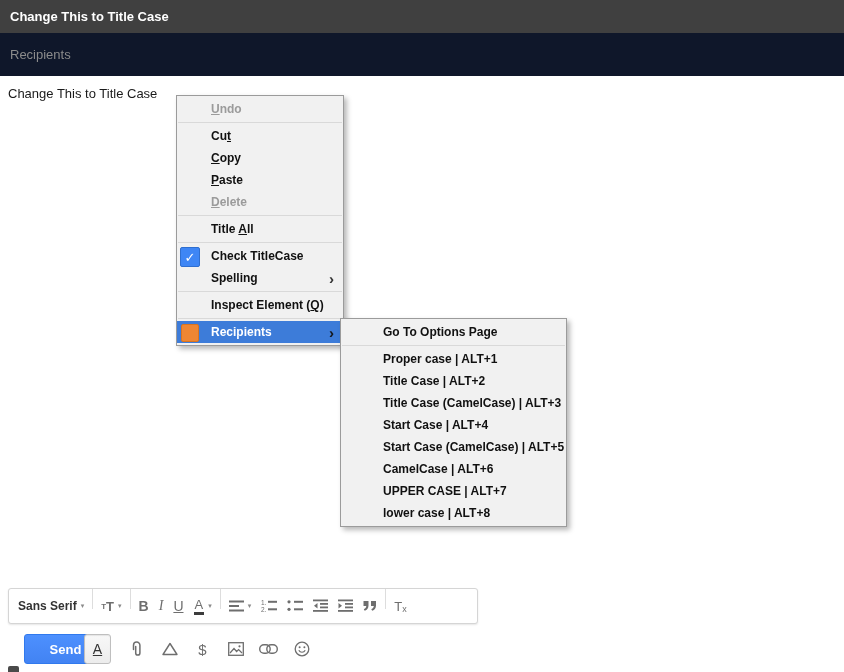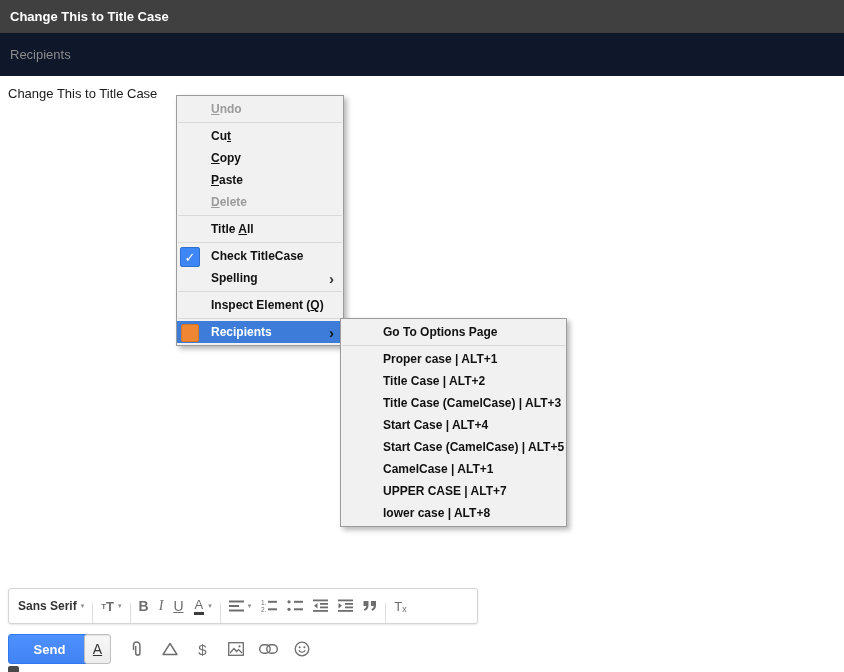--- a/index.html
+++ b/index.html
@@ -50,38 +50,38 @@
   .ext-icon{
     position:absolute;left:4px;top:3px;width:16px;height:16px;
     background:var(--titlecase-icon-orange,#ee8633);border:1px solid #d9741f;border-radius:2px;
   }
   .smi{height:22px;display:flex;align-items:center;padding-left:42px;white-space:nowrap}
 
   
   .fmt-toolbar{
     position:absolute;left:8px;top:588px;width:460px;height:34px;background:#fff;
     border:1px solid #d5d5d5;border-radius:3px;box-shadow:0 1px 2px rgba(0,0,0,.1);
-    display:flex;align-items:flex-end;color:#6e6e6e;padding:0 4px;overflow:hidden;
+    display:flex;align-items:flex-start;color:#6e6e6e;padding:0 4px;overflow:hidden;
   }
   .tb-btn{display:flex;align-items:center;height:100%;margin:0 5px;color:#6e6e6e;font-size:13px}
   .font-name{font-weight:700;font-size:12px;color:#333}
   .dd{font-size:7px;color:#8a8a8a;margin-left:4px}
   .vsep{width:1px;height:20px;background:#ddd;margin:0 3px;flex:none}
   .bold-g{font-weight:700;font-size:14px}
   .italic-g{font-style:italic;font-family:"Liberation Serif","DejaVu Serif",serif;font-size:14px}
   .under-g{text-decoration:underline;font-size:14px}
   .colorA{font-size:13px;line-height:1;padding:0 1px 1px 1px;border-bottom:3px solid #3c3c3c}
   .tsmall{font-size:8px;font-weight:700}
   .tbig{font-size:13px;font-weight:700}
   .rft{font-size:13px}
   .rfx{font-size:9px;position:relative;top:3px}
 
   
   .send-btn{
-    position:absolute;left:8px;top:634px;width:83px;height:30px;
+    position:absolute;left:24px;top:634px;width:83px;height:30px;
     background:linear-gradient(var(--send-blue-top,#4d90fe),var(--send-blue-bottom,#4283f3));
     border:1px solid #3079ed;border-radius:3px;color:#fff;font-size:13px;font-weight:700;
     display:flex;align-items:center;justify-content:center;
   }
   .fmt-toggle{
     position:absolute;left:84px;top:634px;width:27px;height:30px;
     background:linear-gradient(#f8f8f8,#ececec);border:1px solid #bfbfbf;border-radius:3px;
     display:flex;align-items:center;justify-content:center;box-shadow:inset 0 1px 1px rgba(0,0,0,.08);
   }
   .fmt-a{font-size:14px;color:#333;text-decoration:underline}
@@ -151,21 +151,21 @@
 </div>
 
 <div id="titlecase-submenu" class="menu">
   <div class="smi">Go To Options Page</div>
   <div class="sep"></div>
   <div class="smi">Proper case | ALT+1</div>
   <div class="smi">Title Case | ALT+2</div>
   <div class="smi">Title Case (CamelCase) | ALT+3</div>
   <div class="smi">Start Case | ALT+4</div>
   <div class="smi">Start Case (CamelCase) | ALT+5</div>
-  <div class="smi">CamelCase | ALT+1</div>
+  <div class="smi">CamelCase | ALT+6</div>
   <div class="smi">UPPER CASE | ALT+7</div>
   <div class="smi">lower case | ALT+8</div>
 </div>
 
 <div class="fmt-toolbar">
   <button class="tb-btn">
     <span class="font-name">Sans Serif</span>
     <span class="dd">▾</span>
   </button>
   <span class="vsep"></span>

